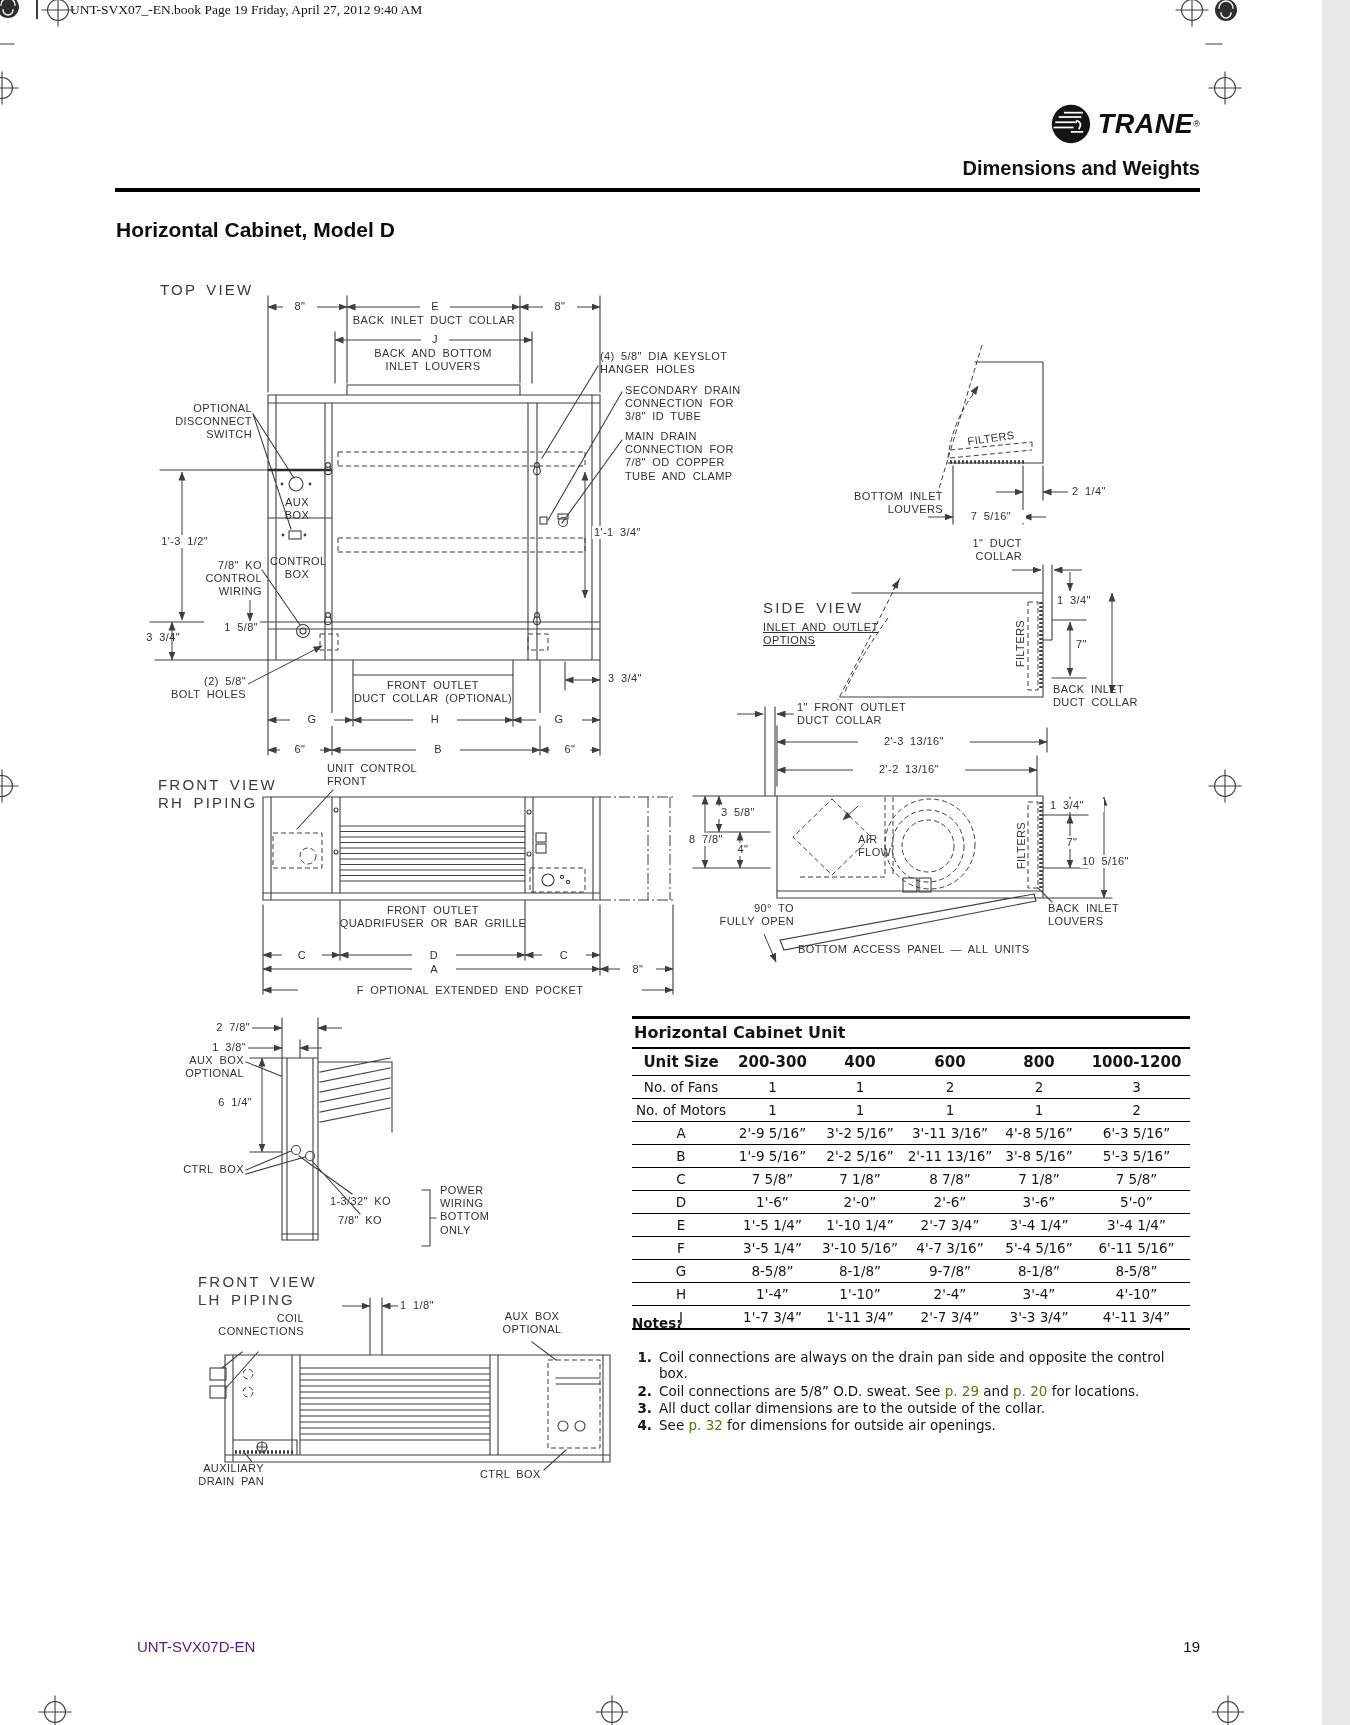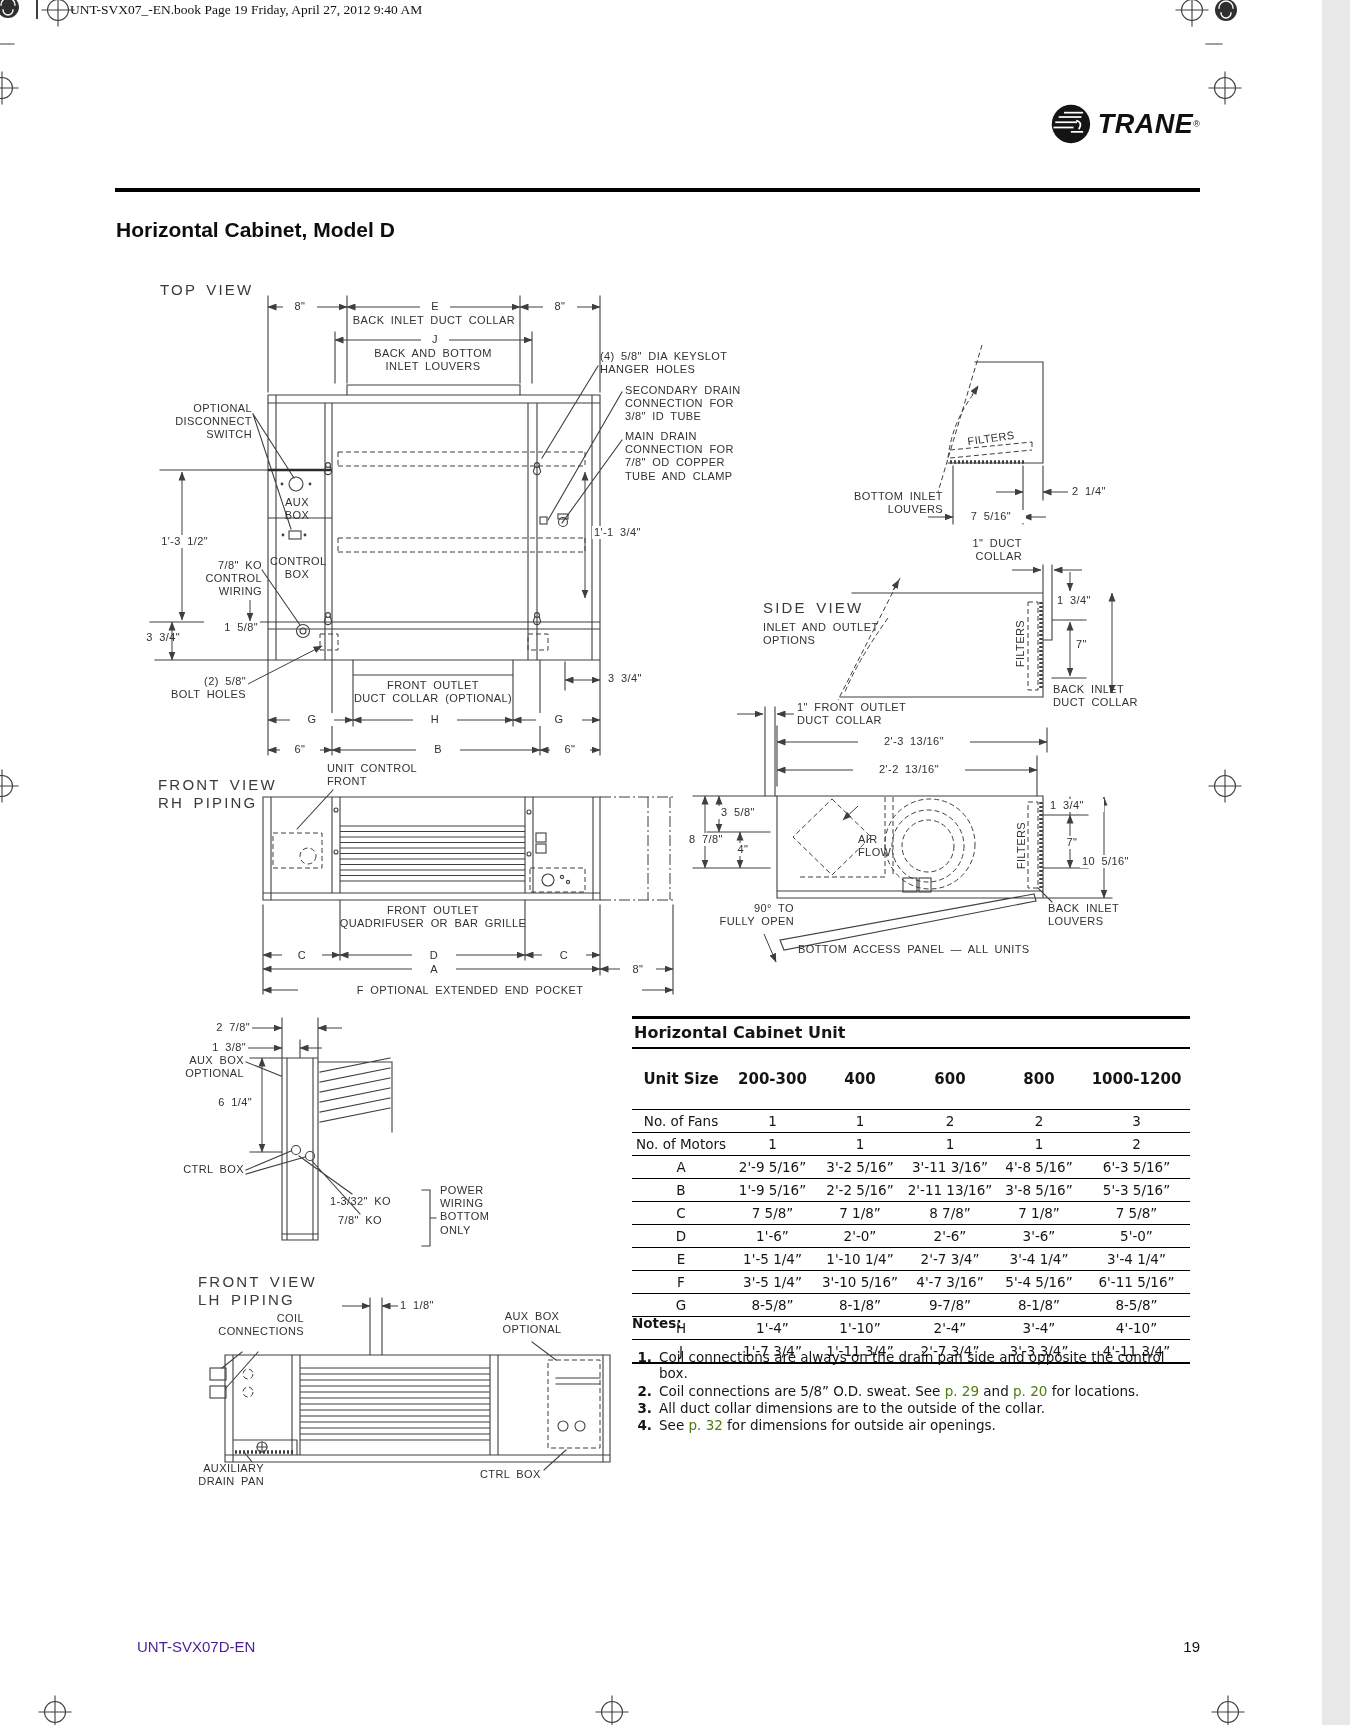--- a/index.html
+++ b/index.html
@@ -26,21 +26,21 @@
   .tradereg{font:9px "Liberation Sans",sans-serif;vertical-align:super;color:#101010}
   .sectiontitle{position:absolute;left:700px;top:157px;width:500px;text-align:right;z-index:3;
       font:700 20px "Liberation Sans",sans-serif;color:#111}
   .rule{position:absolute;left:115px;top:188px;width:1085px;height:4px;background:#000;z-index:3}
   .pagetitle{position:absolute;left:116px;top:218px;z-index:3;font:700 21px "Liberation Sans",sans-serif;color:#0d0d0d}
   
   .tblwrap{position:absolute;left:632px;top:1016px;width:558px;z-index:3;border-top:3px solid #000;
       font-family:"DejaVu Sans",sans-serif;color:#151515}
   .tbltitle{font:700 16px "DejaVu Sans",sans-serif;padding:4px 0 5px 2px}
   table.dims{border-collapse:collapse;width:100%;border-top:2px solid #000;border-bottom:2px solid #000}
-  table.dims th{font:700 15px "DejaVu Sans",sans-serif;padding:21px 0;border-bottom:1px solid #000;text-align:center}
+  table.dims th{font:700 15px "DejaVu Sans",sans-serif;padding:4px 0;border-bottom:1px solid #000;text-align:center}
   table.dims td{font:13.5px "DejaVu Sans",sans-serif;padding:3px 0;text-align:center;border-bottom:1px solid #000}
   table.dims tr:last-child td{border-bottom:none}
   
   .notes{position:absolute;left:632px;top:1315px;width:560px;z-index:3;
       font:13.5px/1.2 "DejaVu Sans",sans-serif;color:#151515}
   .notes .nlabel{font-weight:700;margin-bottom:18px}
   .noterow{display:flex;margin:1px 0}
   .noterow .num{font-weight:700;width:20px;min-width:20px;text-align:right;margin-right:7px}
   .noterow .link{color:#4d7c0f}
   
@@ -65,20 +65,21 @@
             <path d="M10,16 H36"></path>
           <path d="M16,11 H38"></path>
             <path d="M24,33 H38"></path>
             <path d="M30,20 Q38,22 33,30"></path>
         </g>
       </svg>
       <div><span class="tranetext">TRANE</span><span class="tradereg">®</span></div>
     </div>
   </div>
 
+  <div class="sectiontitle">Dimensions and Weights</div>
   <div class="rule"></div>
   <div class="pagetitle">Horizontal Cabinet, Model D</div>
 
   <svg class="blueprint" width="1350" height="1725" viewBox="0 0 1350 1725">
     <defs>
       <marker id="ae" orient="auto" markerWidth="10" markerHeight="8" refX="8.5" refY="3.5">
           <path d="M0,0L9,3.5L0,7z" fill="#3f3f3f"></path>
         </marker>
       <marker id="as" orient="auto" markerWidth="10" markerHeight="8" refX="0.5" refY="3.5">
           <path d="M9,0L0,3.5L9,7z" fill="#3f3f3f"></path>
@@ -328,21 +329,21 @@
 7/8" OD COPPER
 TUBE AND CLAMP</div>
       <div class="dl bg" style="left: 592px; top: 526px; width: 72px; text-align: left;">1'-1 3/4"</div>
       <div class="dl" style="left: 608px; top: 672px; width: 58px; text-align: left;">3 3/4"</div>
       <div class="dl" style="left: 962px; top: 432px; width: 58px; text-align: center; transform: rotate(-8deg);">FILTERS</div>
       <div class="dl" style="left: 1072px; top: 485px; width: 54px; text-align: left;">2 1/4"</div>
       <div class="dl" style="left: 851px; top: 490px; width: 92px; text-align: right;">BOTTOM INLET
 LOUVERS</div>
       <div class="dl bg" style="left: 956px; top: 510px; width: 66px; text-align: center;">7 5/16"</div>
       <div class="dl big" style="left: 763px; top: 599px; width: 120px; text-align: left;">SIDE VIEW</div>
-      <div class="dl" style="left: 763px; top: 621px; width: 140px; text-align: left;">INLET AND OUTLET
+      <div class="dl" style="left: 763px; top: 621px; width: 140px; text-align: left; text-decoration: underline;">INLET AND OUTLET
 OPTIONS</div>
       <div class="dl" style="left: 946px; top: 537px; width: 76px; text-align: right;">1" DUCT
 COLLAR</div>
       <div class="dl" style="left: 1057px; top: 594px; width: 54px; text-align: left;">1 3/4"</div>
       <div class="dl" style="left: 1076px; top: 638px; width: 28px; text-align: left;">7"</div>
       <div class="dl" style="left: 993px; top: 637px; width: 56px; text-align: center; transform: rotate(-90deg);">FILTERS</div>
       <div class="dl" style="left: 1053px; top: 683px; width: 94px; text-align: left;">BACK INLET
 DUCT COLLAR</div>
       <div class="dl" style="left: 797px; top: 701px; width: 130px; text-align: left;">1" FRONT OUTLET
 DUCT COLLAR</div>

